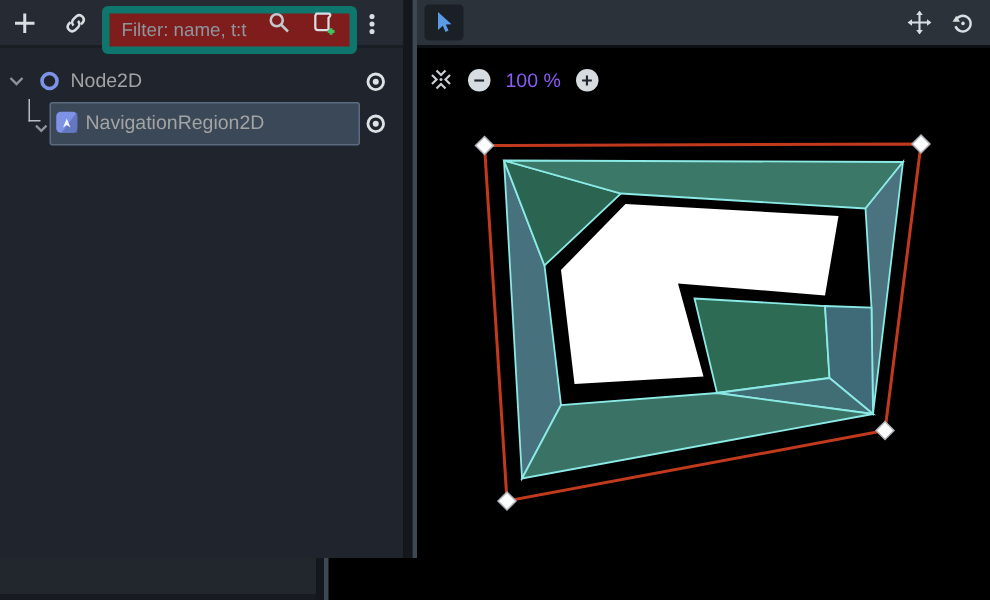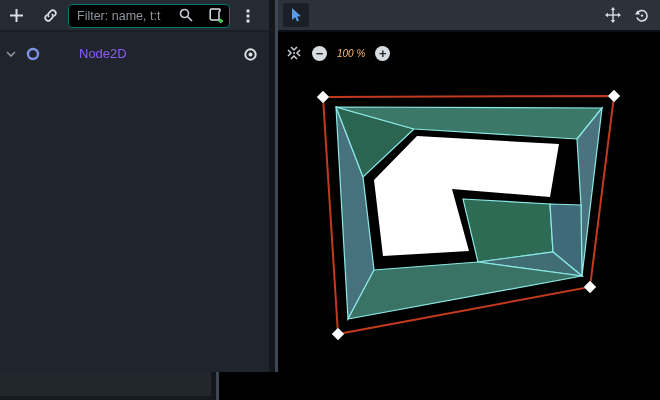--- a/index.html
+++ b/index.html
@@ -4,42 +4,42 @@
 <style>
   html,body{margin:0;padding:0;background:#000;}
   #app{position:relative;width:660px;height:400px;background:#000;overflow:hidden;
        font-family:"Liberation Sans","DejaVu Sans",sans-serif;color:#dfe3e8;}
   .abs{position:absolute;}
   svg{display:block;}
   
   #scene-dock{left:0;top:0;width:269px;height:372px;background:#20252d;}
   #dock-toolbar{left:0;top:0;width:269px;height:30px;background:#262b33;border-bottom:2px solid #191d24;}
   .tb-btn{position:absolute;top:4px;width:24px;height:23px;display:flex;align-items:center;justify-content:center;border-radius:3px;}
-  #filter-field{position:absolute;left:68px;top:4px;width:130px;height:22px;background:#000000;border:1px solid #0f766e;
+  #filter-field{position:absolute;left:68px;top:4px;width:130px;height:22px;background:#7f1d1d;border:5px solid #0f766e;
       border-radius:4px;color:#cfd4da;font-size:12.5px;padding:0 22px 0 8px;outline:none;
       font-family:"Liberation Sans","DejaVu Sans",sans-serif;}
   #filter-field::placeholder{color:#8e959d;opacity:1;}
   
   .tree-row{position:absolute;left:0;width:262px;height:24px;}
-  .row-label{position:absolute;top:4px;font-size:13px;color:#8b5cf6;white-space:nowrap;margin-left:32px;}
+  .row-label{position:absolute;top:4px;font-size:13px;color:#a3a3a3;white-space:nowrap;}
   .eye-btn{position:absolute;left:240px;top:3px;width:20px;height:18px;display:flex;align-items:center;justify-content:center;}
   #selected-box{position:absolute;left:33px;top:-2px;width:205px;height:27px;background:#3b4858;border:1px solid #5d6b80;border-radius:2px;}
   .guide{position:absolute;border-color:#4a515b;border-style:solid;border-width:0;}
   
   .div-dark{background:#14171c;}
   .div-light{background:#3d4854;}
   
   #canvas-toolbar{left:278px;top:0;width:382px;height:30px;background:#2b323a;border-bottom:2px solid #0c1014;}
   .ct-btn{position:absolute;top:3px;width:26px;height:24px;display:flex;align-items:center;justify-content:center;border-radius:3px;}
   .ct-btn.active{background:#1a2026;}
   
   #zoom-overlay{left:286px;top:44px;height:18px;display:flex;align-items:center;gap:10px;}
   .zoom-circle{width:15px;height:15px;border-radius:50%;background:#d7dce1;color:#22272e;display:flex;align-items:center;
       justify-content:center;font-size:13px;font-weight:bold;line-height:1;}
-  #zoom-level{font-size:10px;color:#fdba74;font-style:italic;}
+  #zoom-level{font-size:13px;color:#8b5cf6;}
 </style>
 </head>
 <body>
 <div id="app">
 
 <svg id="nav-canvas" class="abs" style="left:0;top:0;" width="660" height="400" viewBox="0 0 660 400">
       <rect x="0" y="0" width="660" height="400" fill="#000000"></rect>
       <polygon points="336,107 363,177 374,270 348,319" fill="#48717e" stroke="#8beae6" stroke-width="1.2"></polygon>
       <polygon points="336,107 414,129 363,177" fill="#2c6452" stroke="#8beae6" stroke-width="1.2"></polygon>
       <polygon points="336,107 602,108 577,139 414,129" fill="#3c7868" stroke="#8beae6" stroke-width="1.2"></polygon>
@@ -146,20 +146,39 @@
     </svg>
     <span class="row-label" style="left:47px">Node2D</span>
     <div class="eye-btn">
       <svg width="15" height="15" viewBox="0 0 15 15" fill="none">
         <circle cx="7.5" cy="7.5" r="5.2" stroke="#dde2e6" stroke-width="1.9"></circle>
         <circle cx="7.5" cy="7.5" r="2" fill="#dde2e6"></circle>
       </svg>
     </div>
   </div>
 
+  <div class="tree-row" style="top:70px">
+    <div class="guide" style="left:19px;top:-4px;width:7px;height:14px;border-left-width:1.6px;border-bottom-width:1.6px;border-color:#b9bec4"></div>
+    <svg class="abs" style="left:23px;top:12px" width="9" height="7" viewBox="0 0 10 8" fill="none" stroke="#8e949b" stroke-width="1.8">
+      <polyline points="1,2 5,6 9,2"></polyline>
+    </svg>
+    <div id="selected-box"></div>
+    <svg class="abs" style="left:37px;top:4px" width="15" height="15" viewBox="0 0 15 15">
+      <rect x="0.5" y="0.5" width="14" height="14" rx="3" fill="#7e93e7"></rect>
+      <polygon points="14.5,0.5 14.5,14.5 4,14.5" fill="#5c6fb4" opacity="0.75"></polygon>
+      <path d="M5,11 L7.5,5 L10,11 L7.5,9.4 Z" fill="#f2f4f8"></path>
+    </svg>
+    <span class="row-label" style="left:57px">NavigationRegion2D</span>
+    <div class="eye-btn">
+      <svg width="15" height="15" viewBox="0 0 15 15" fill="none">
+        <circle cx="7.5" cy="7.5" r="5.2" stroke="#dde2e6" stroke-width="1.9"></circle>
+        <circle cx="7.5" cy="7.5" r="2" fill="#dde2e6"></circle>
+      </svg>
+    </div>
+  </div>
 
 </div>
 
 <div class="abs div-dark" style="left:269px;top:0;width:6px;height:372px"></div>
 <div class="abs div-light" style="left:275px;top:0;width:3px;height:372px"></div>
 <div class="abs" style="left:0;top:372px;width:211px;height:28px;background:#22272e"></div>
 <div class="abs" style="left:0;top:396px;width:211px;height:4px;background:#171b21"></div>
 <div class="abs div-dark" style="left:211px;top:372px;width:5px;height:28px"></div>
 <div class="abs div-light" style="left:216px;top:372px;width:3px;height:28px"></div>
 

